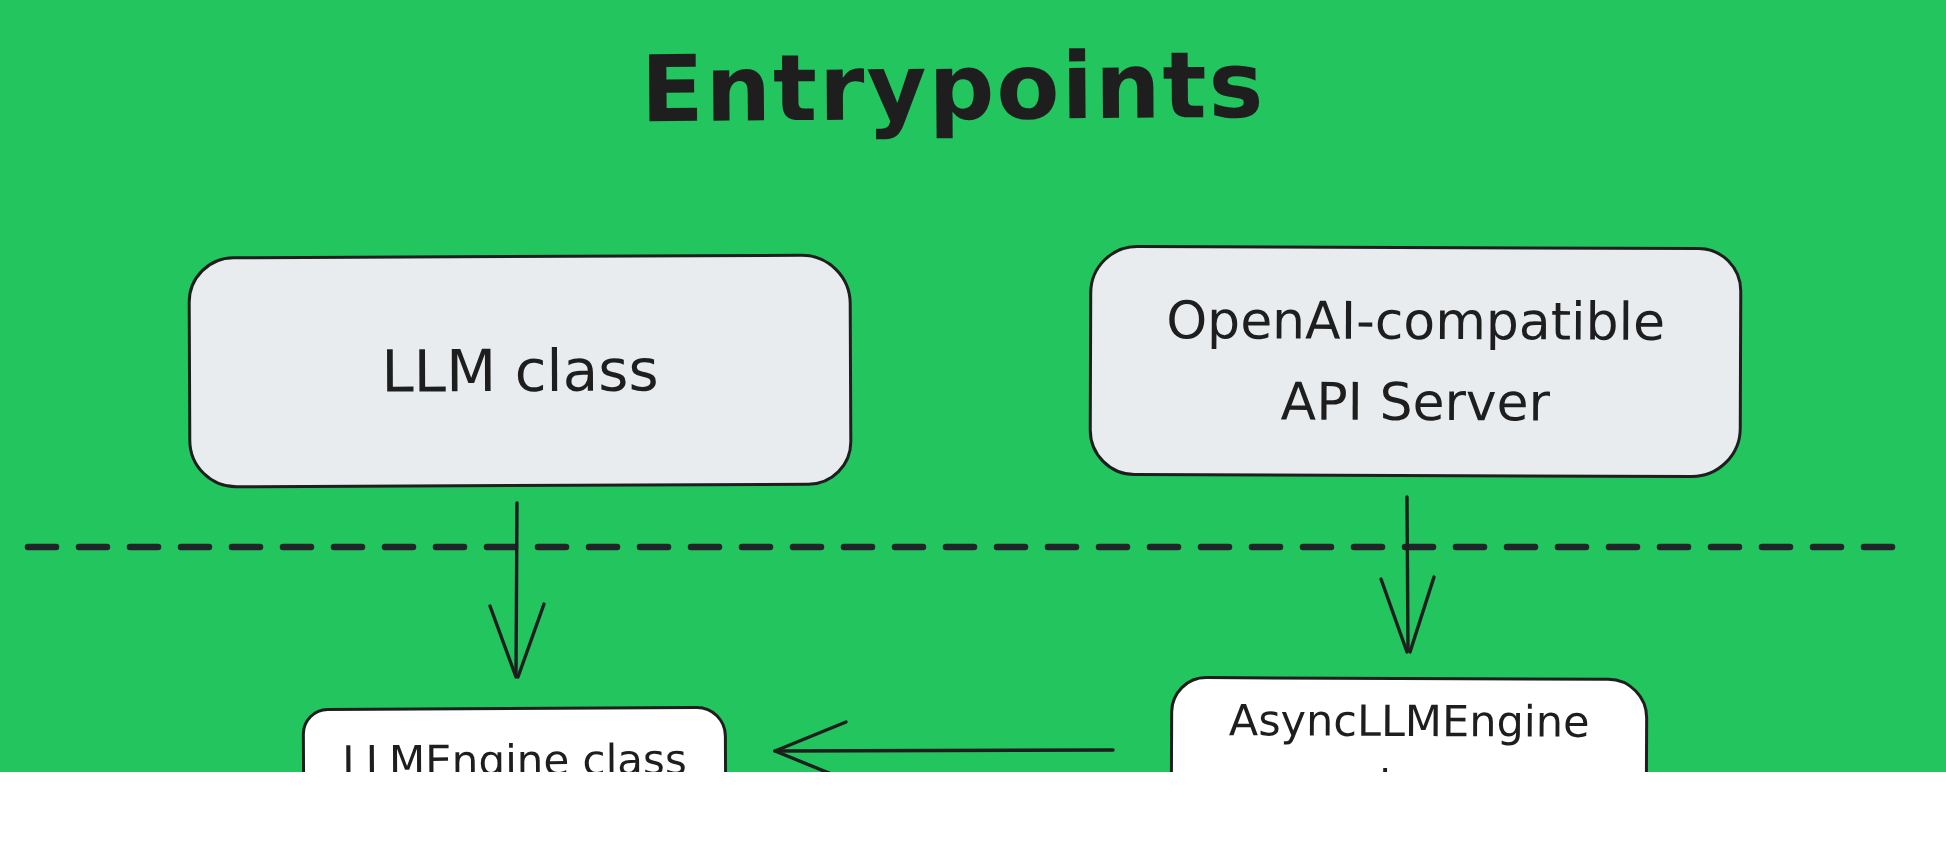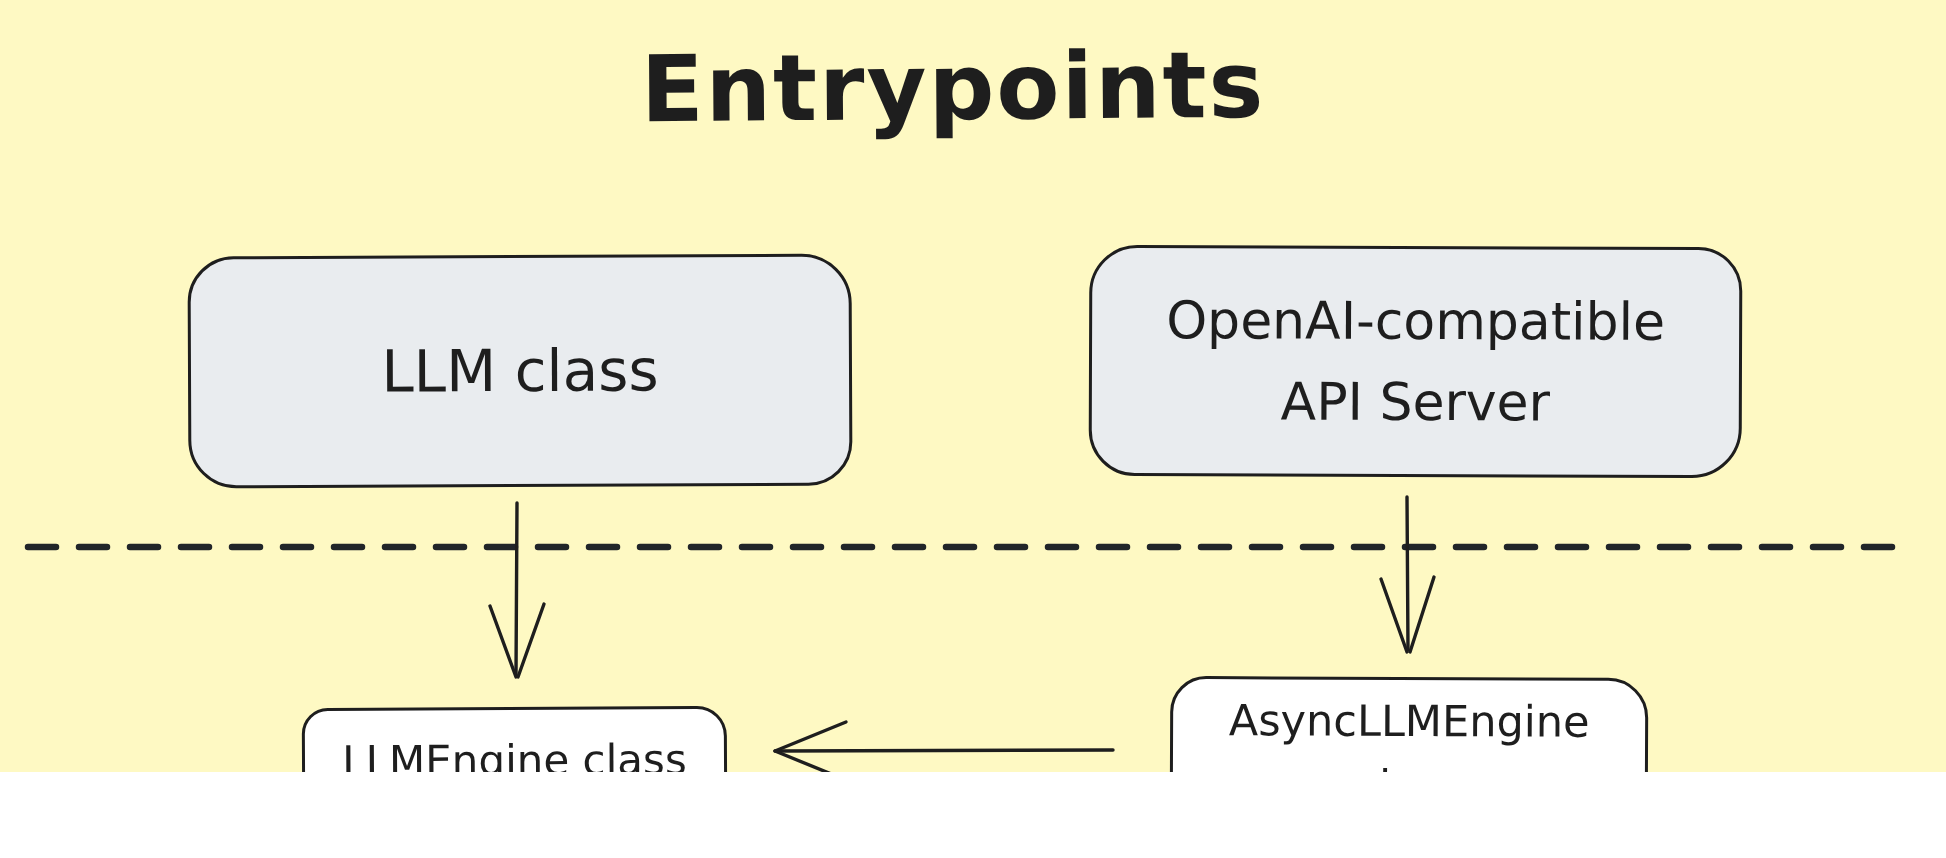--- a/index.html
+++ b/index.html
@@ -5,21 +5,21 @@
   html, body {
     margin: 0;
     padding: 0;
     background: #ffffff;
     font-family: "DejaVu Sans", "Liberation Sans", sans-serif;
   }
   .canvas {
     position: relative;
     width: 1946px;
     height: 772px;
-    background: #fef9c3;
+    background: #22c55e;
     overflow: hidden;
     color: #1e1e1e;
   }
   .diagram-title {
     position: absolute;
     left: 0;
     top: 34px;
     width: 1906px;
     text-align: center;
     font-size: 92px;

